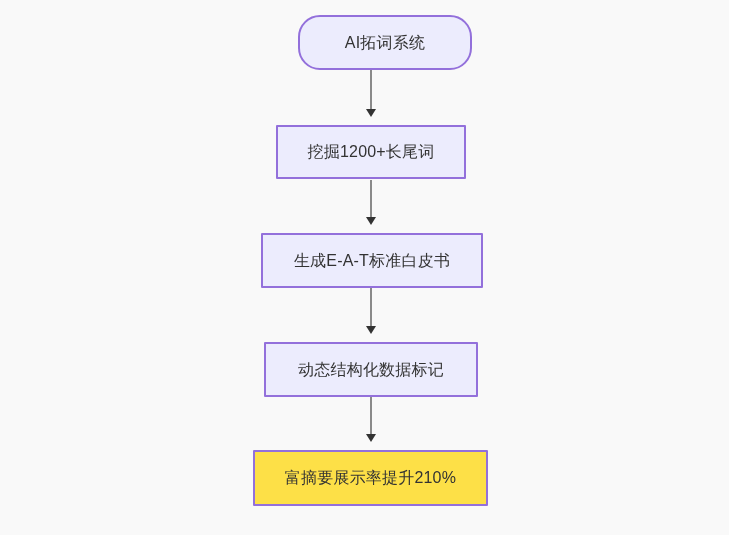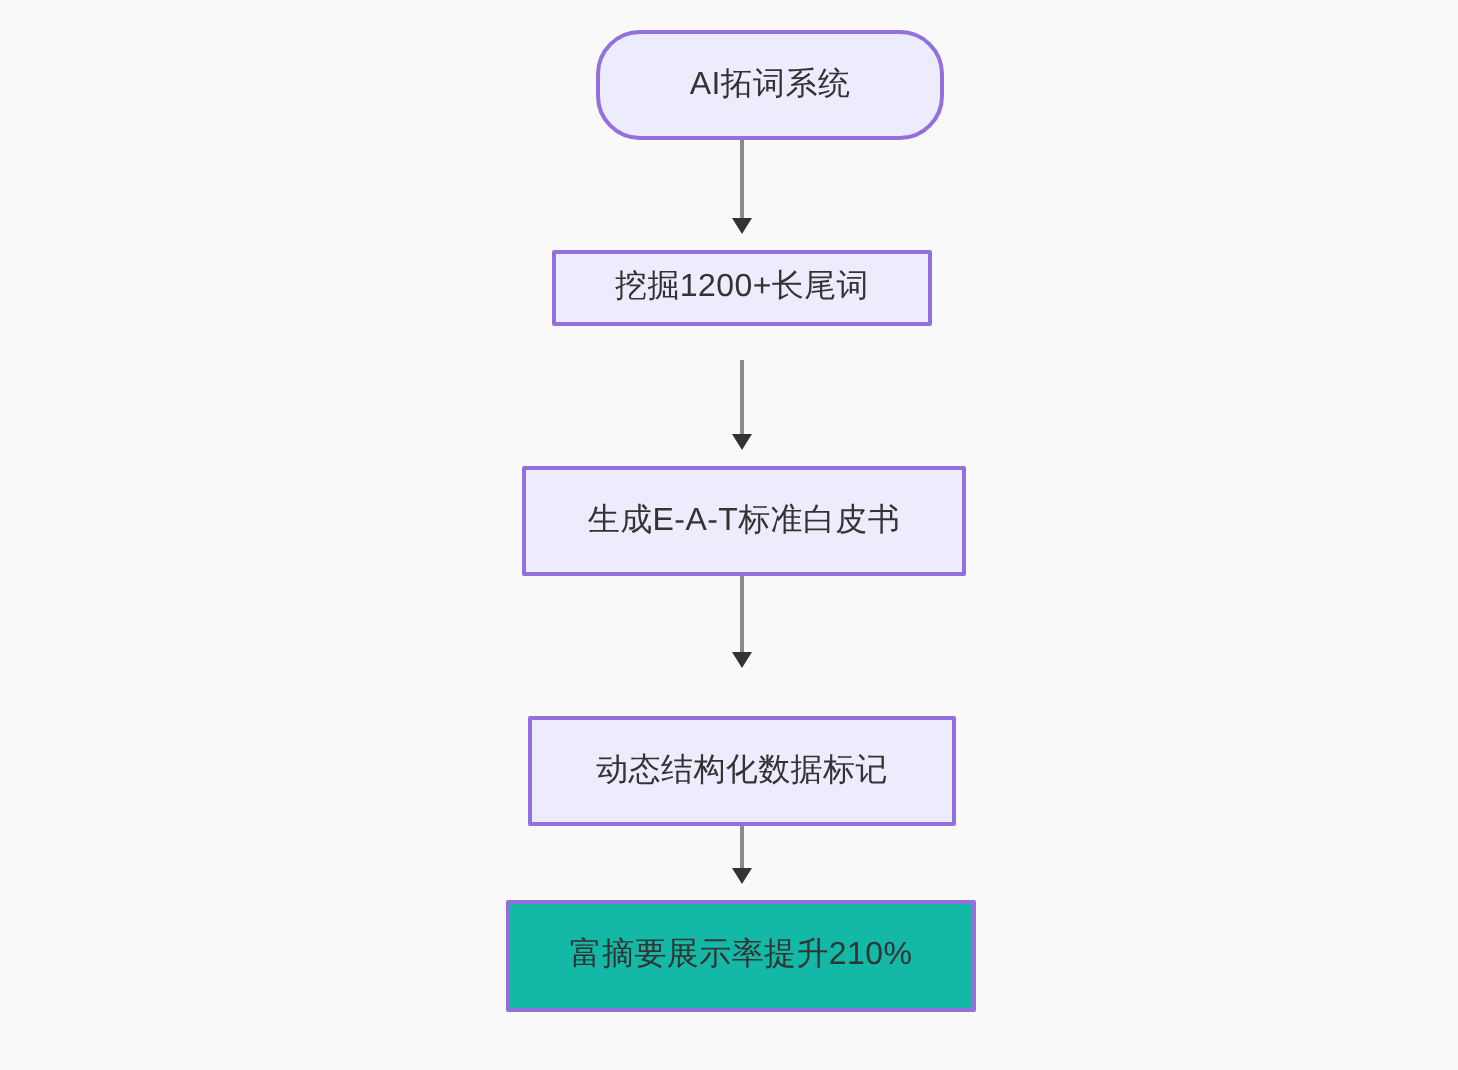--- a/index.html
+++ b/index.html
@@ -76,26 +76,26 @@
     <div class="edge-head" style="top: 38px; border-top-color: rgb(51, 51, 51);"></div>
   </div>
   <div class="edge" style="left: 371px; top: 397px;">
     <div class="edge-line" style="height: 38px; background: rgb(138, 138, 138);"></div>
     <div class="edge-head" style="top: 37px; border-top-color: rgb(51, 51, 51);"></div>
   </div>
 
   <div class="node" style="left: 298px; top: 15px; width: 174px; height: 55px; background: rgb(236, 236, 253); border-color: rgb(147, 112, 219); color: rgb(51, 51, 51); border-radius: 22px;">
     <span class="node-label">AI拓词系统</span>
   </div>
-  <div class="node" style="left: 276px; top: 125px; width: 190px; height: 38px; background: rgb(236, 236, 253); border-color: rgb(147, 112, 219); color: rgb(51, 51, 51);">
+  <div class="node" style="left: 276px; top: 125px; width: 190px; height: 54px; background: rgb(236, 236, 253); border-color: rgb(147, 112, 219); color: rgb(51, 51, 51);">
     <span class="node-label">挖掘1200+长尾词</span>
   </div>
   <div class="node" style="left: 261px; top: 233px; width: 222px; height: 55px; background: rgb(236, 236, 253); border-color: rgb(147, 112, 219); color: rgb(51, 51, 51); text-align: center;">
     <span class="node-label">生成E-A-T标准白皮书</span>
   </div>
-  <div class="node" style="left: 264px; top: 342px; width: 214px; height: 55px; background: rgb(236, 236, 253); border-color: rgb(147, 112, 219); color: rgb(51, 51, 51); margin-top: 16px;">
+  <div class="node" style="left: 264px; top: 342px; width: 214px; height: 55px; background: rgb(236, 236, 253); border-color: rgb(147, 112, 219); color: rgb(51, 51, 51);">
     <span class="node-label">动态结构化数据标记</span>
   </div>
-  <div class="node" style="left: 253px; top: 450px; width: 235px; height: 56px; background: #14b8a6; border-color: rgb(147, 112, 219); color: rgb(51, 51, 51);">
+  <div class="node" style="left: 253px; top: 450px; width: 235px; height: 56px; background: #fde047; border-color: rgb(147, 112, 219); color: rgb(51, 51, 51);">
     <span class="node-label">富摘要展示率提升210%</span>
   </div>
 
 </div>
 
 </body></html>

